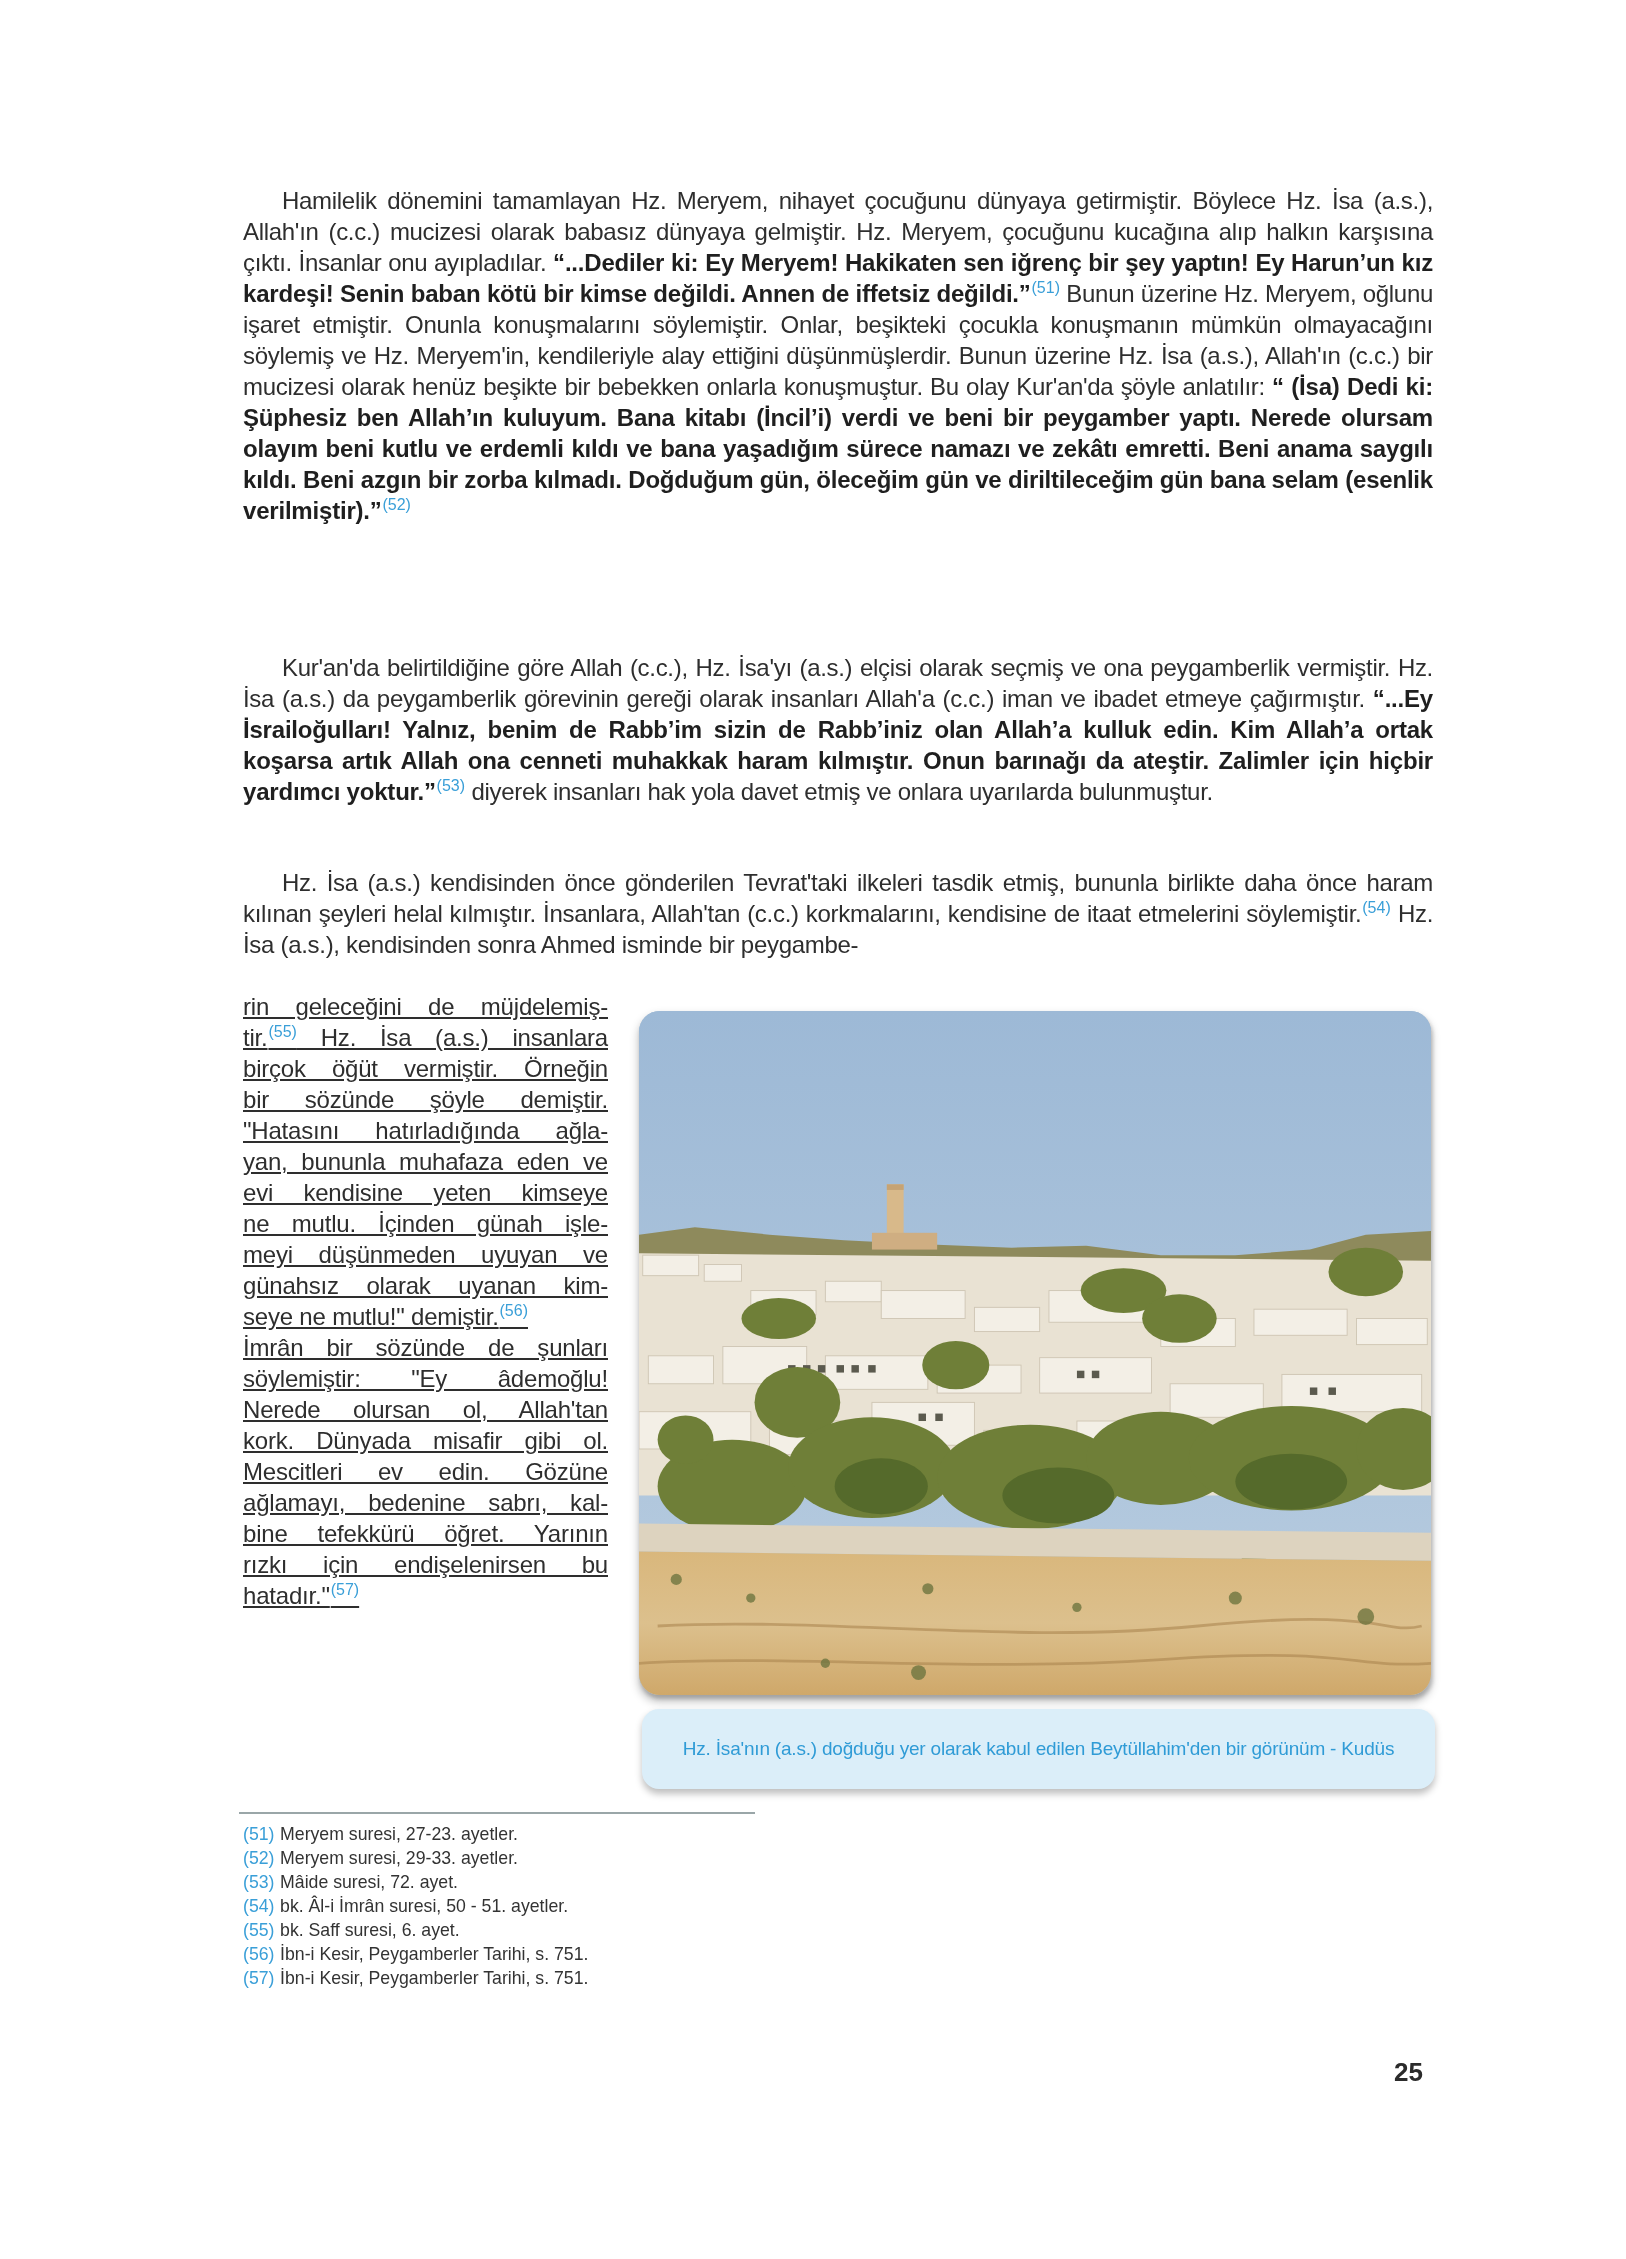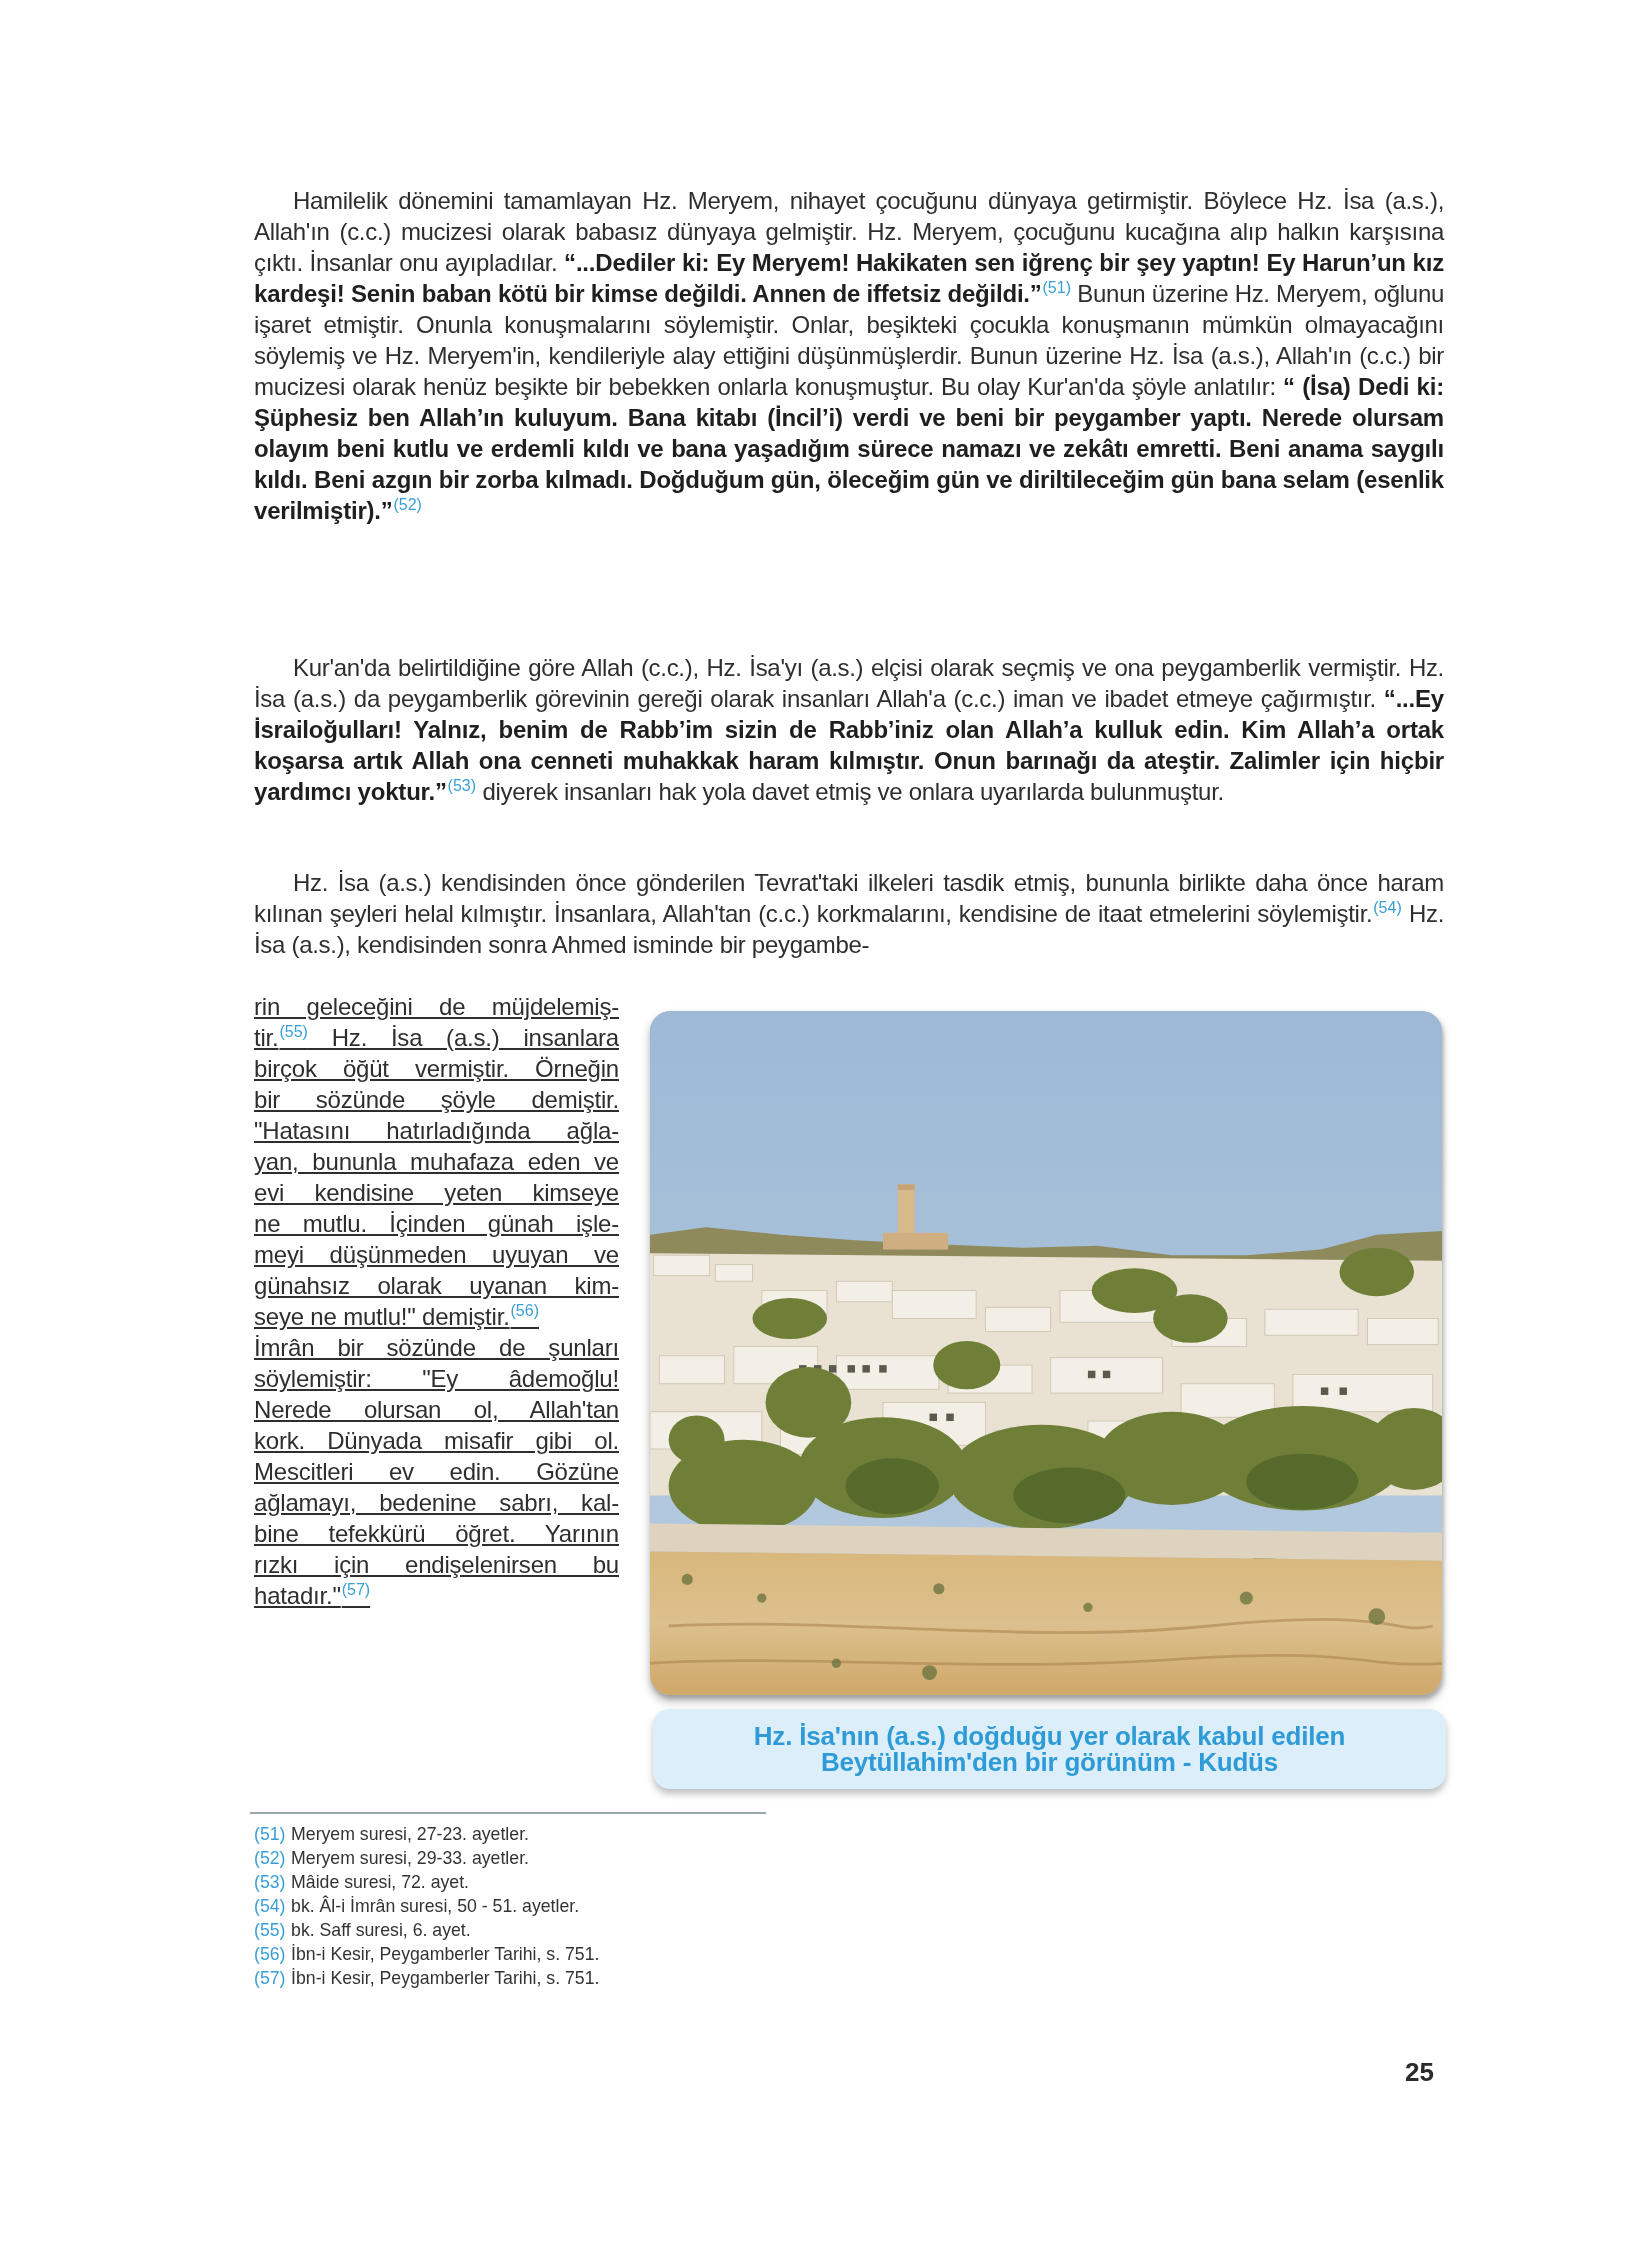--- a/index.html
+++ b/index.html
@@ -1,20 +1,20 @@
 <!DOCTYPE html>
 <html style="font-size:15px"><head>
 <meta charset="utf-8">
 <style>
   html, body { margin:0; padding:0; }
   body {
     width:1627px; height:2260px; background:#ffffff; position:relative; overflow:hidden;
     font-family:"Liberation Sans", sans-serif; color:#2b2b2b;
   }
-  .page { position:absolute; left:15px; top:0; width:1533px; height:2260px; }
+  .page { position:absolute; left:4px; top:0; width:1533px; height:2260px; }
   .para {
     position:absolute; left:239px; width:1190px;
     font-size:24px; line-height:31px; text-align:justify; letter-spacing:-0.3px;
     color:#2e2e2e;
   }
   .para .indent { display:inline-block; width:39px; }
   .para b { font-weight:bold; color:#1f1f1f; letter-spacing:-0.2px; }
   sup.fn {
     color:#3a9fd8; font-size:16px; vertical-align:top; position:relative; top:-5.6px;
     font-weight:normal; letter-spacing:0; margin-left:0.9px;
@@ -34,21 +34,21 @@
     box-shadow: 0 5.6px 9.3px rgba(0,0,0,0.28), 1.9px 3.7px 3.7px rgba(0,0,0,0.15);
     background:#9fbbd6;
   }
   .caption-box {
     position:absolute; left:638px; top:1709px; width:793px; height:80px;
     border-radius:17px; background:#dbeef9;
     box-shadow: 0 4.7px 7.5px rgba(0,0,0,0.25);
     display:flex; align-items:center; justify-content:center; text-align:center;
   }
   .caption-box span {
-    color:#2f9bd6; font-size:26px; line-height:26px; width:746px; display:block; letter-spacing:-0.2px;font-weight:bold;
+    color:#2f9bd6; font-size:19px; line-height:26px; width:746px; display:block; letter-spacing:-0.2px;
   }
   .fn-rule { position:absolute; left:235px; top:1812px; width:516px; height:1.9px; background:#9aa6a8; }
   .footnotes {
     position:absolute; left:239px; top:1822px; font-size:17.7px; line-height:24px; color:#333;
   }
   .footnotes .fn-row { white-space:nowrap; }
   .footnotes .fn-num { color:#3a9fd8; margin-right:5.6px; }
   .page-num {
     position:absolute; left:1390px; top:2057px; font-size:26px; font-weight:bold; color:#2b2b2b;
   }

